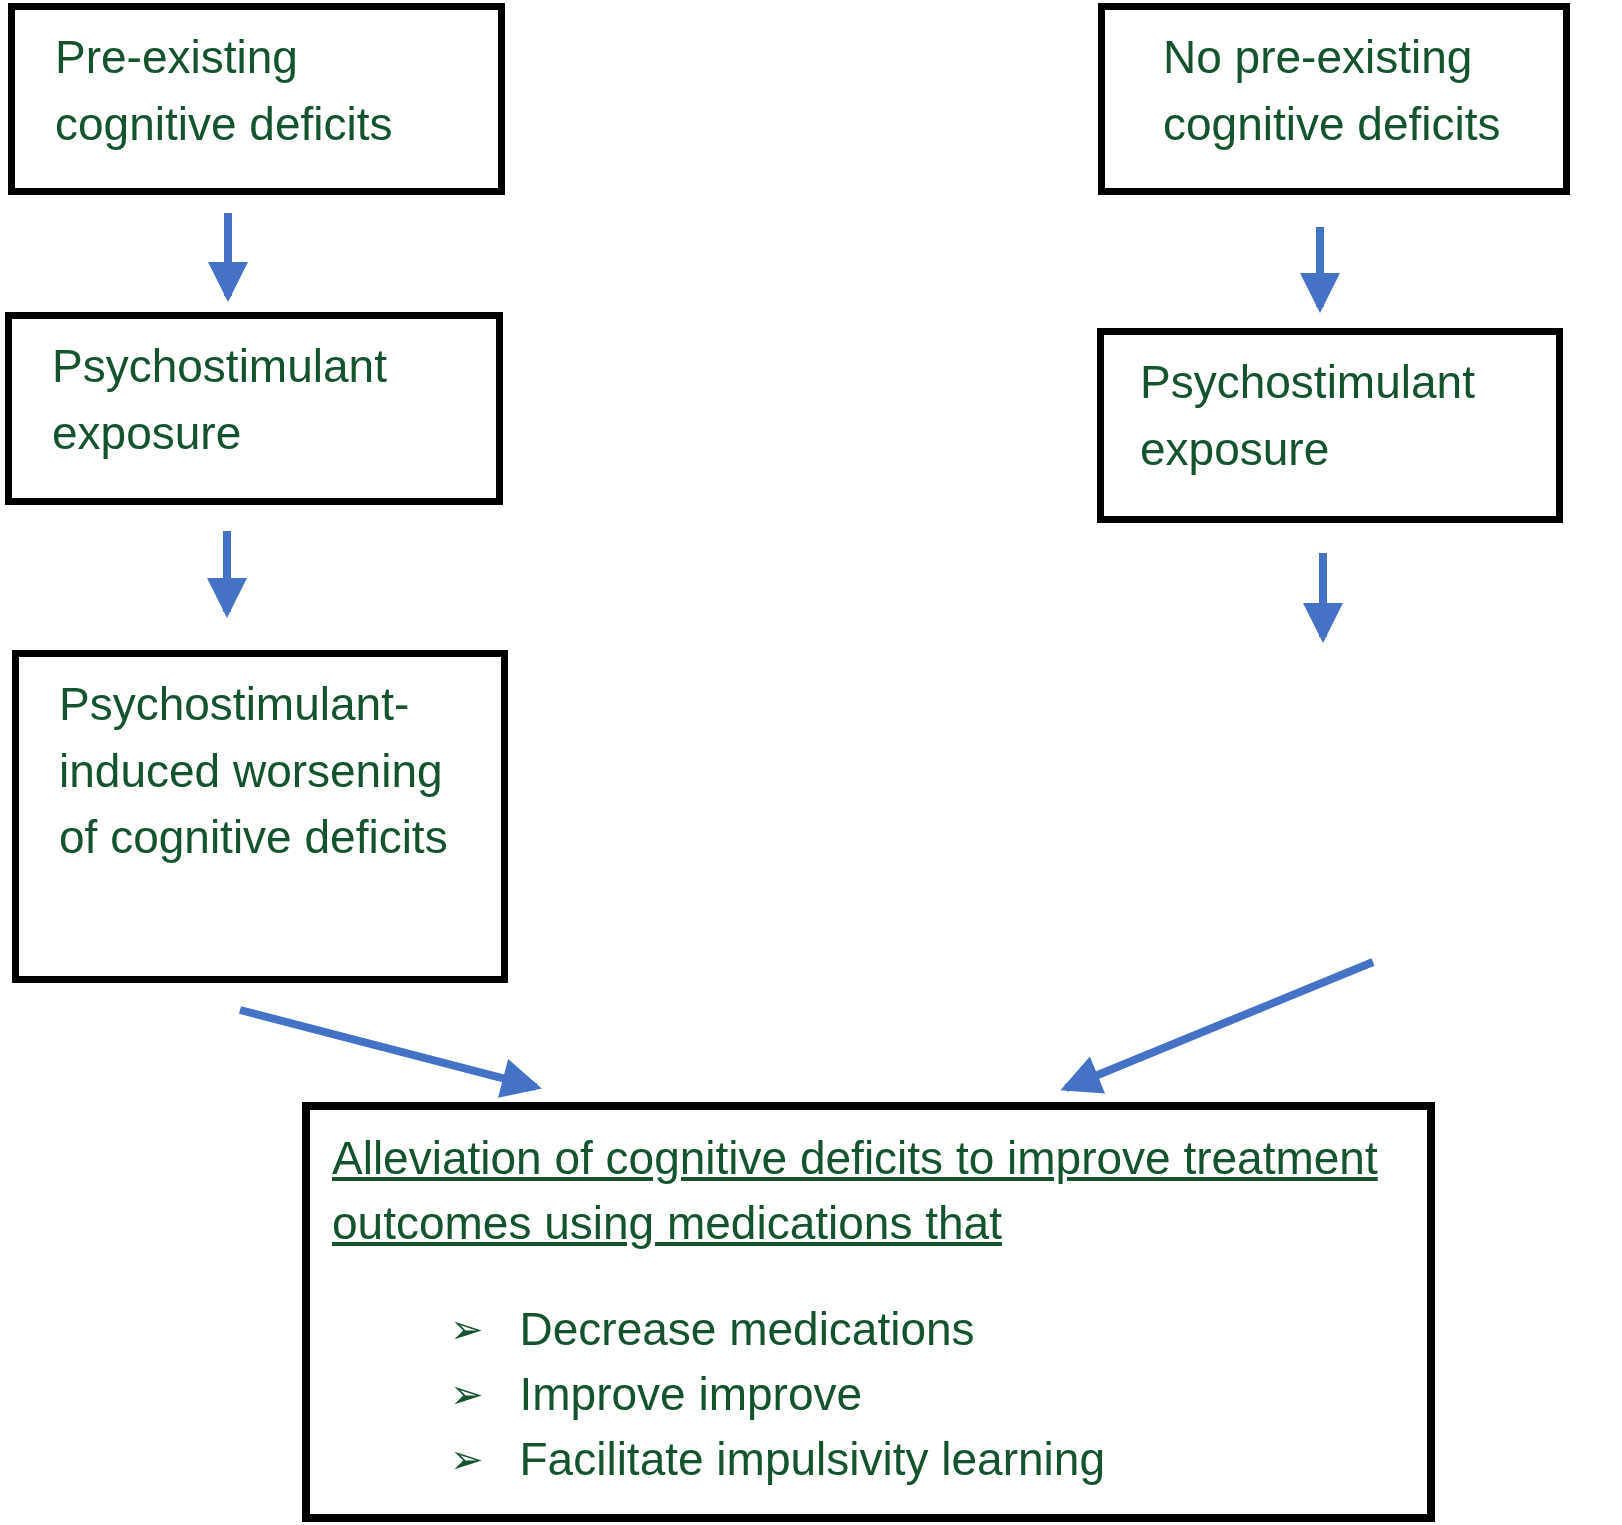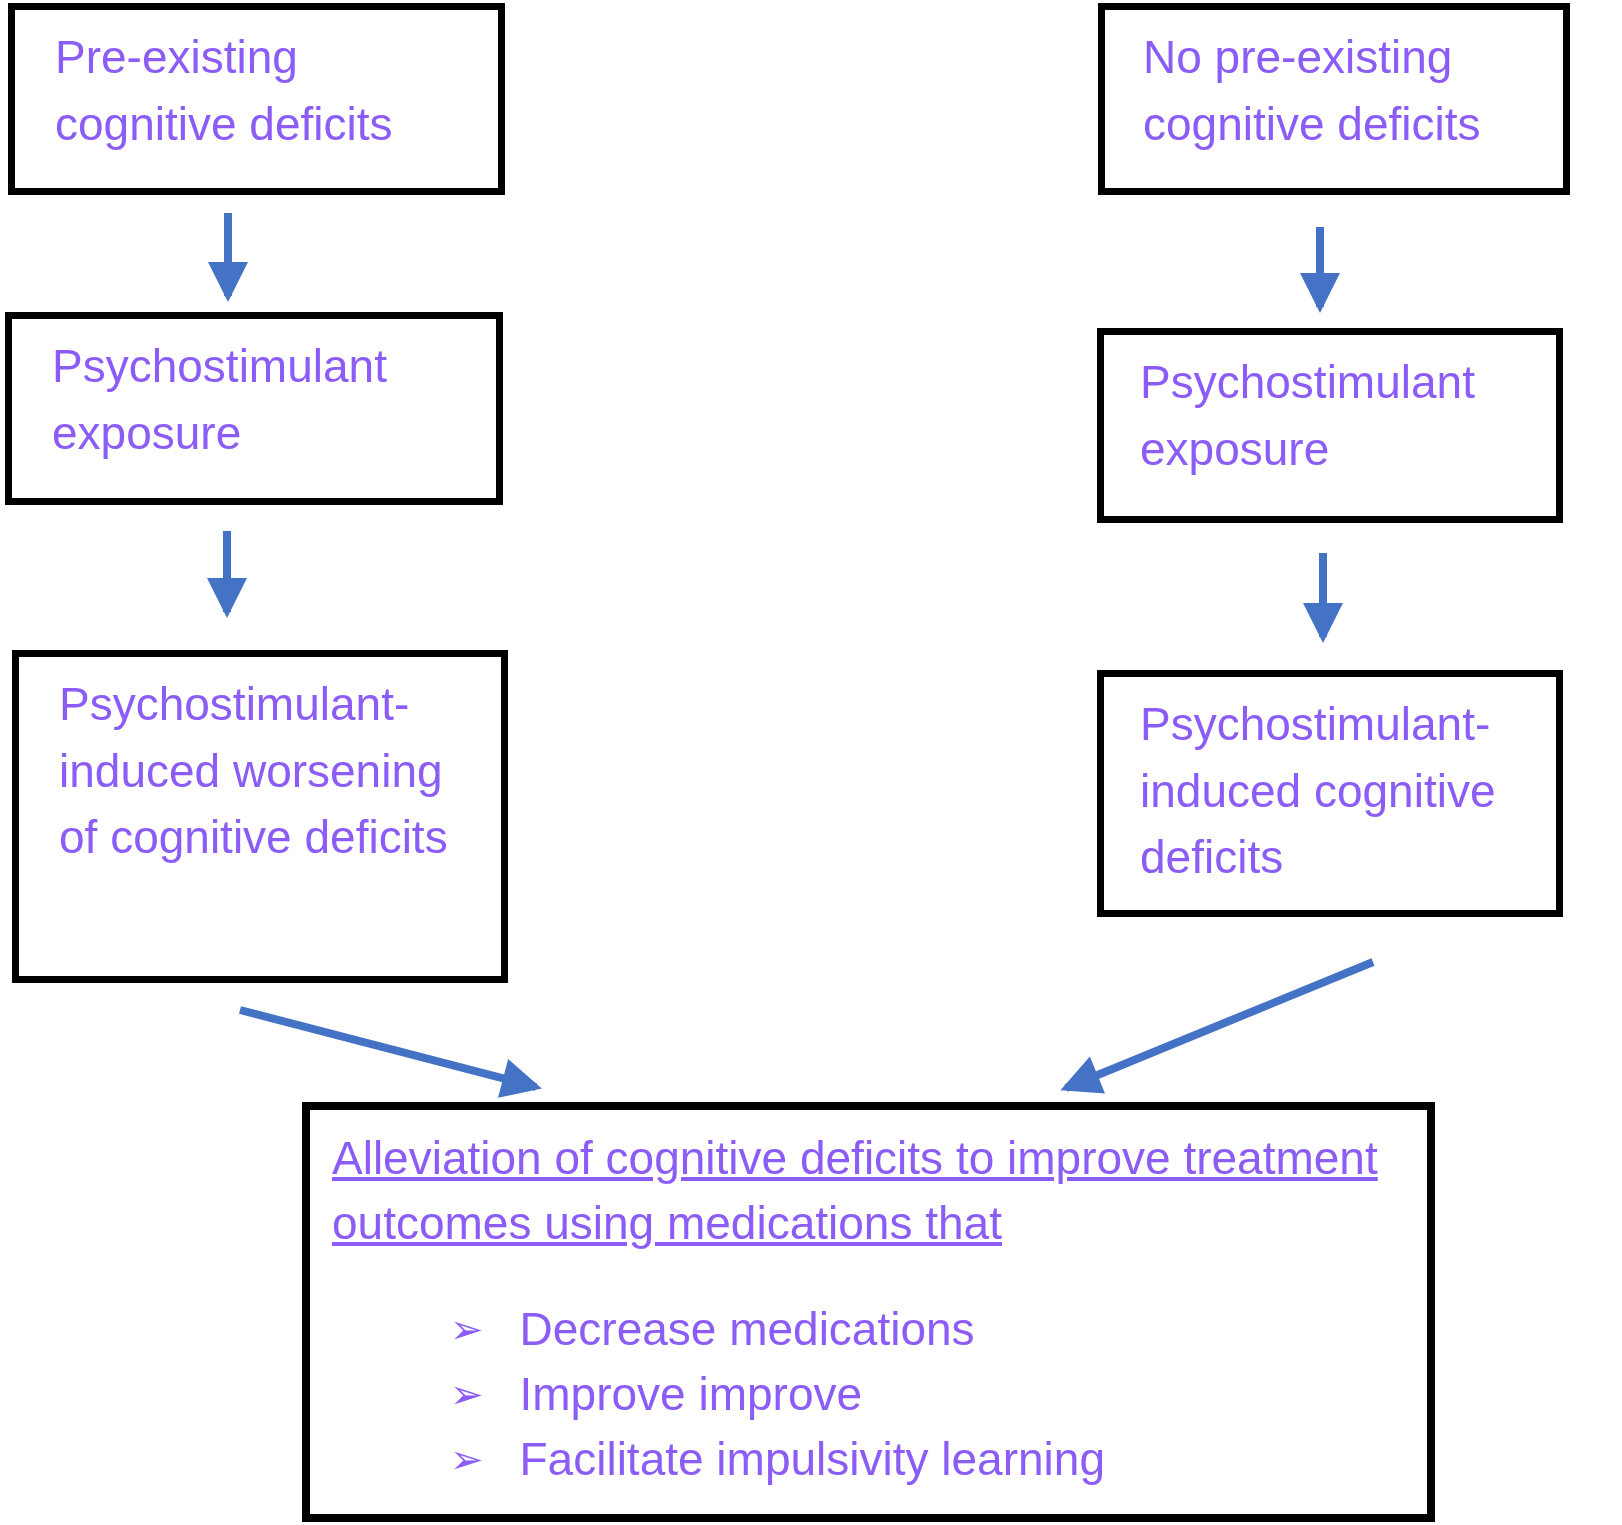--- a/index.html
+++ b/index.html
@@ -6,36 +6,36 @@
     margin: 0;
     padding: 0;
     background: #FFFFFF;
   }
   .canvas {
     position: relative;
     width: 1622px;
     height: 1525px;
     background: #FFFFFF;
     font-family: "Liberation Sans", sans-serif;
-    color: #8b5cf6;
+    color: #14532d;
     overflow: hidden;
   }
   .box {
     position: absolute;
     box-sizing: border-box;
     border: 7px solid #000000;
     background: #FFFFFF;
     font-size: 46px;
     line-height: 1.45;
     padding: 14px 26px 0 40px;
   }
   .box-l1 { left: 8px;    top: 3px;    width: 497px;  height: 192px; }
   .box-l2 { left: 5px;    top: 312px;  width: 498px;  height: 193px; }
   .box-l3 { left: 12px;   top: 650px;  width: 496px;  height: 333px; padding-left: 40px; }
-  .box-r1 { left: 1098px; top: 3px;    width: 472px;  height: 192px; padding-left: 38px; }
+  .box-r1 { left: 1098px; top: 3px;    width: 472px;  height: 192px; padding-left: 58px; }
   .box-r2 { left: 1097px; top: 328px;  width: 466px;  height: 195px; padding-left: 36px; }
   .box-r3 { left: 1097px; top: 670px;  width: 466px;  height: 247px; padding-left: 36px; }
   .box-outcome {
     left: 302px; top: 1102px; width: 1133px; height: 420px;
     border-width: 8px;
     padding: 16px 18px 0 22px;
   }
   .outcome-heading {
     font-size: 46px;
     line-height: 1.42;
@@ -119,23 +119,20 @@
   </div>
 
   <div class="box box-r1">
     <span>No pre-existing cognitive deficits</span>
   </div>
 
   <div class="box box-r2">
     <span>Psychostimulant exposure</span>
   </div>
 
-  <div class="box box-r3">
-    <span>Psychostimulant-induced cognitive deficits</span>
-  </div>
 
   <div class="box box-outcome">
     <div class="outcome-heading">Alleviation of cognitive deficits to improve treatment outcomes using medications that</div>
     <ul class="outcome-bullets">
       <li>
         <span class="bullet-glyph">➢</span>
         <span>Decrease medications</span>
       </li>
       <li>
         <span class="bullet-glyph">➢</span>

